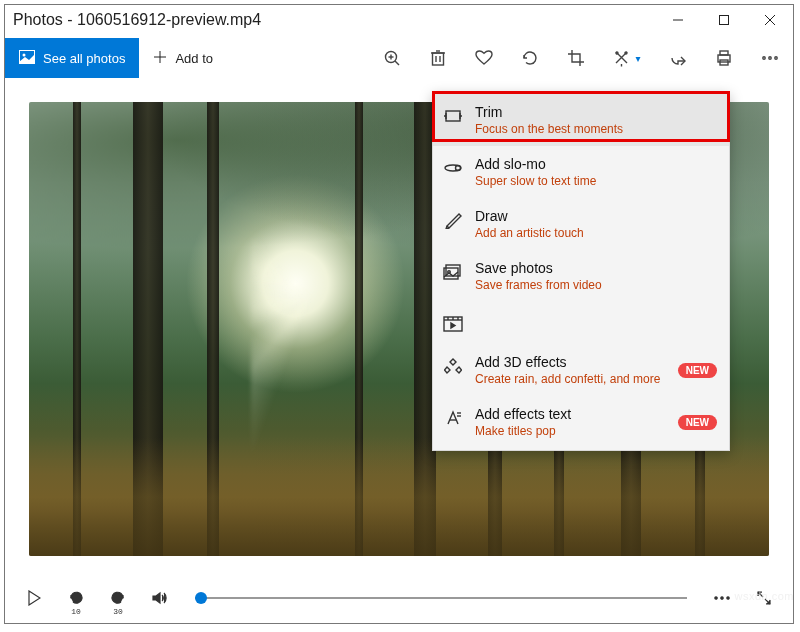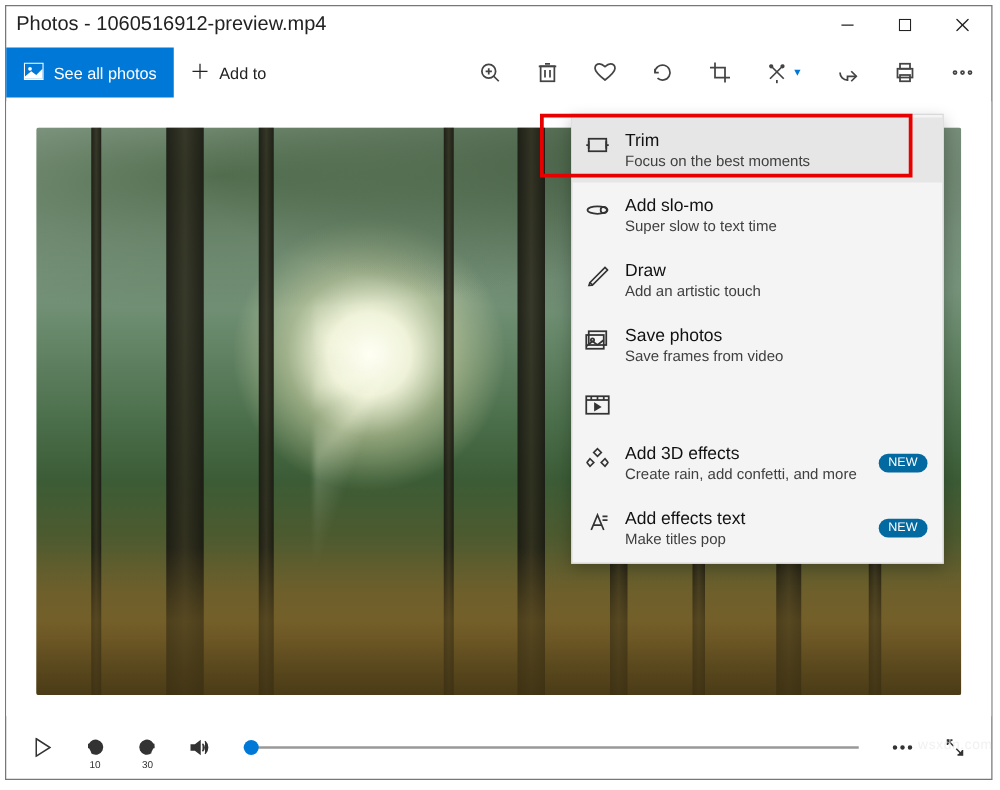--- a/index.html
+++ b/index.html
@@ -38,36 +38,36 @@
   .ground { position:absolute; left:0; right:0; bottom:0; height:26%;
     background: linear-gradient(to bottom, rgba(90,80,30,0) 0%, rgba(120,95,35,0.5) 50%, rgba(70,55,20,0.8) 100%); }
   .ray { position:absolute; left:30%; top:30%; width: 300px; height: 300px;
     background: conic-gradient(from 200deg at 20% 20%,
       rgba(255,255,230,0) 0deg, rgba(255,255,230,0.25) 20deg, rgba(255,255,230,0) 40deg,
       rgba(255,255,230,0.2) 60deg, rgba(255,255,230,0) 80deg,
       rgba(255,255,230,0.18) 100deg, rgba(255,255,230,0) 120deg);
     filter: blur(2px); }
 
   .dropdown { position: absolute; left: 432px; top: 91px; width: 298px; background: #f4f4f4;
-    border: 1px solid #d9d9d9; box-shadow: 0 4px 12px rgba(0,0,0,0.25); padding: 2px 0; margin-left: 25px; }
+    border: 1px solid #d9d9d9; box-shadow: 0 4px 12px rgba(0,0,0,0.25); padding: 2px 0; }
   .dd-item { display: flex; padding: 10px 12px 10px 10px; gap: 12px; align-items: flex-start; position: relative; }
   .dd-item.hover { background: #e6e6e6; }
   .dd-item .dd-icon { width: 20px; height: 20px; flex-shrink: 0; display:flex; align-items:center; justify-content:center; margin-top: 2px; }
   .dd-item .dd-icon svg { stroke: #333; fill: none; stroke-width: 1.4; }
   .dd-text { flex: 1; }
   .dd-title { font-size: 14px; color: #111; }
-  .dd-sub { font-size: 12px; color: #404040; margin-top: 2px; }
-  .new-badge { background: #0369a1; color:#fff; font-size:10px; padding: 2px 8px; border-radius: 10px; font-weight: 400; align-self: center; }
+  .dd-sub { font-size: 12px; color: #c2410c; margin-top: 2px; }
+  .new-badge { background: #ef4444; color:#fff; font-size:10px; padding: 2px 8px; border-radius: 10px; font-weight: 700; align-self: center; }
 
   .highlight-box { position: absolute; left: 432px; top: 91px; width: 298px; height: 51px; border: 3px solid #e60000; pointer-events: none; z-index: 50; }
 
   .playbar { height: 50px; display: flex; align-items: center; padding: 0 14px; gap: 12px; }
   .pb-btn { width: 30px; height: 36px; display: flex; align-items: center; justify-content: center; color: #333; }
   .pb-btn svg { stroke: #333; fill: #333; stroke-width: 1.2; }
-  .skip-lbl { font-size: 8px; position:absolute; margin-top: 26px; }
+  .skip-lbl { font-size: 8px; position:absolute; margin-top: 26px; font-family: Liberation Mono, monospace; }
   .slider-track { flex: 1; height: 2px; background: #999; position: relative; margin: 0 8px; }
   .slider-thumb { position: absolute; left: 0%; top: -5px; width: 12px; height: 12px; border-radius: 50%; background: #0078d7; }
   .slider-fill { position:absolute; left:0; top:0; bottom:0; width: 0%; background:#0078d7; }
 
   .watermark { position: absolute; right: 6px; bottom: 30px; font-size: 11px; color: rgba(235,235,235,0.7); letter-spacing: 0.5px; z-index: 60; }
 </style>
 </head>
 <body>
 
 <div class="window">

